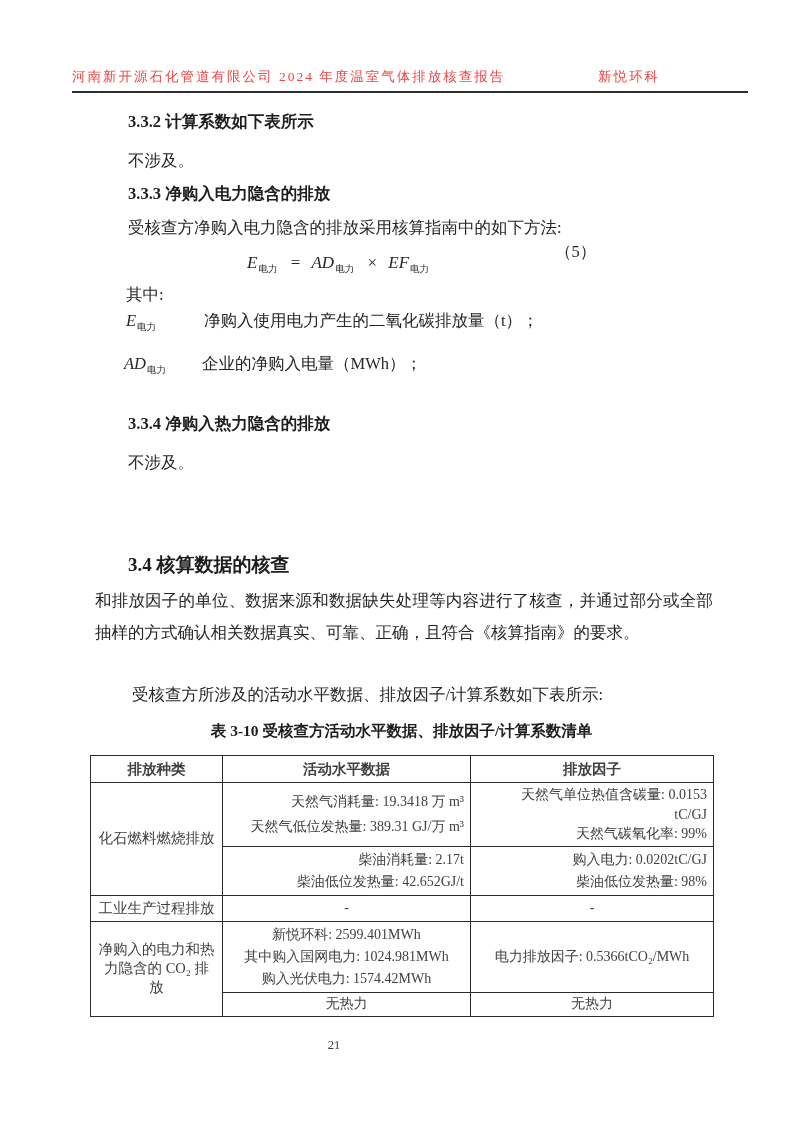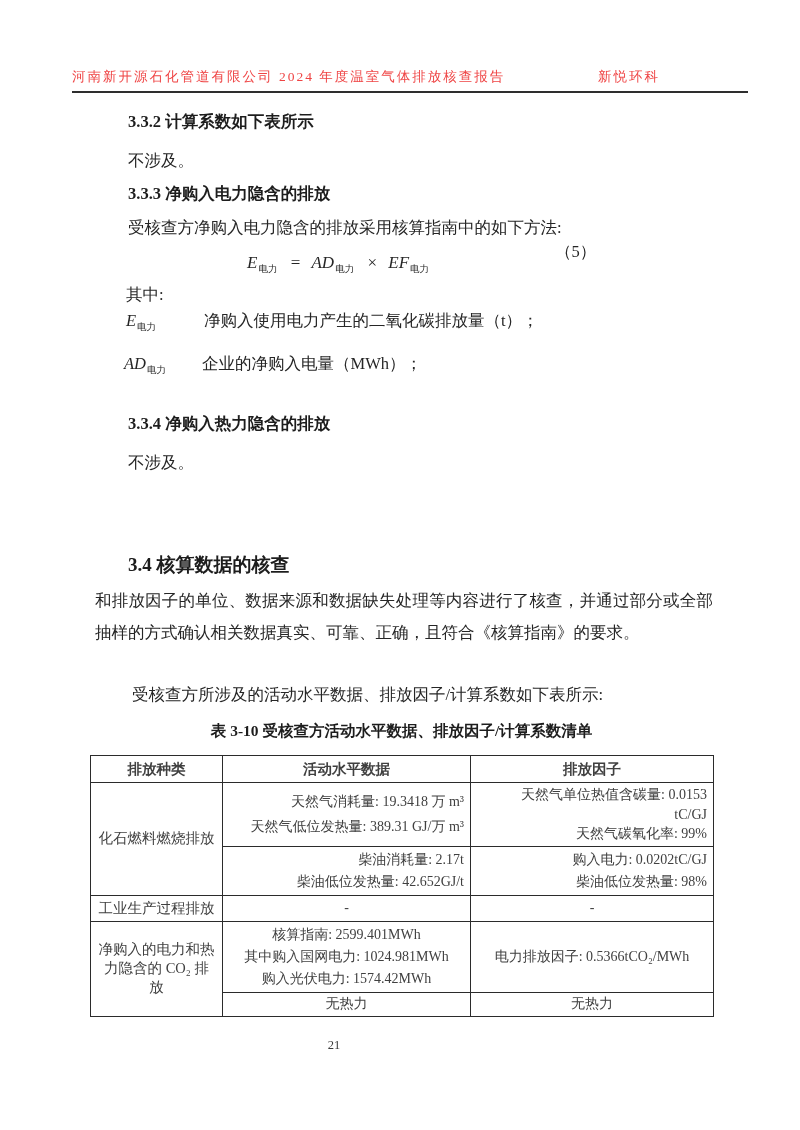--- a/index.html
+++ b/index.html
@@ -157,21 +157,21 @@
         </td>
       </tr>
       <tr class="r-ind">
         <td class="cat">工业生产过程排放</td>
         <td class="ctr">-</td>
         <td class="ctr">-</td>
       </tr>
       <tr class="r-elec">
         <td class="cat" rowspan="2">净购入的电力和热力隐含的 CO₂ 排放</td>
         <td class="ctr lh22">
-          <div>核算指南: 2599.401MWh</div>
+          <div>新悦环科: 2599.401MWh</div>
           <div>其中购入国网电力: 1024.981MWh</div>
           <div>购入光伏电力: 1574.42MWh</div>
         </td>
         <td class="ctr">电力排放因子: 0.5366tCO₂/MWh</td>
       </tr>
       <tr class="r-heat">
         <td class="ctr">无热力</td>
         <td class="ctr">无热力</td>
       </tr>
     </tbody>

